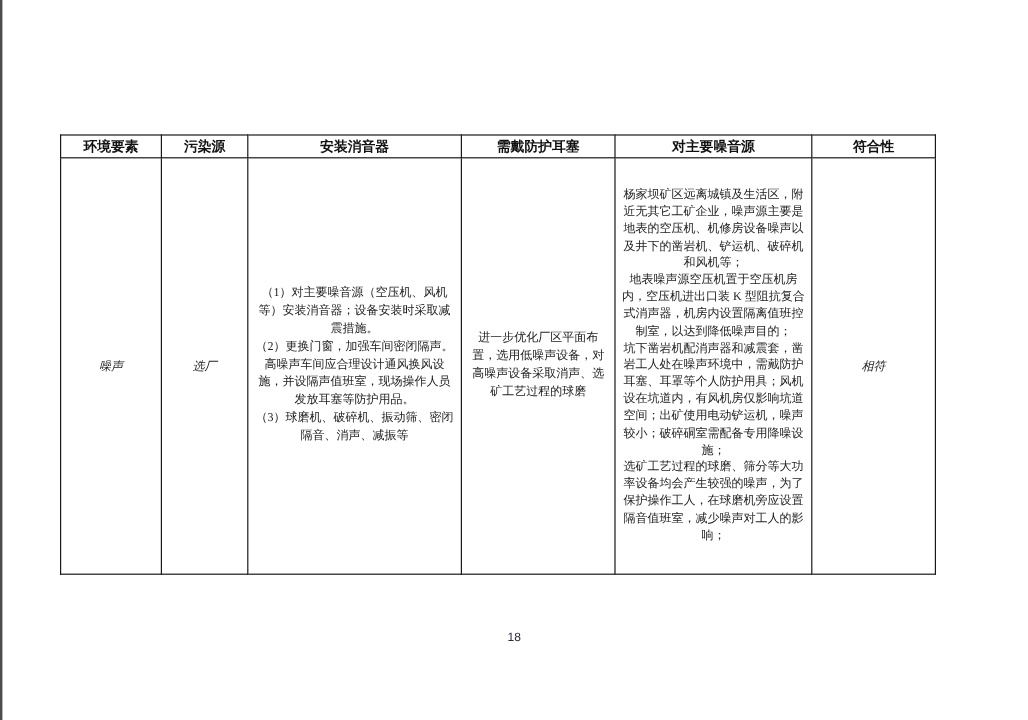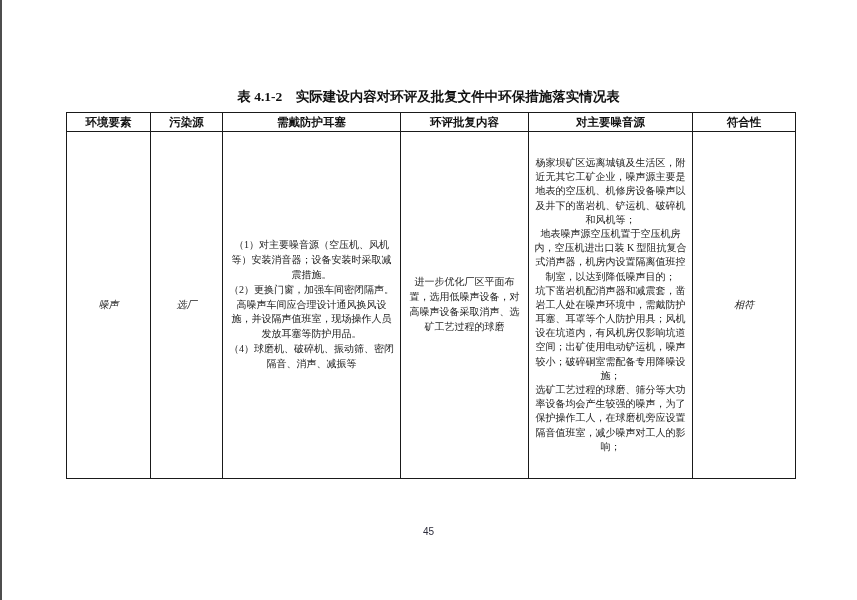--- a/index.html
+++ b/index.html
@@ -23,21 +23,21 @@
   }
   .doc-title {
     position: absolute; top: 88px; left: 0;
     width: 100%;
     text-align: center;
     font-size: 13.5px;
     font-weight: bold;
     color: #111;
   }
   table.measures-table {
-    position: absolute; top: 112px; left: 66px;
+    position: absolute; top: 112px; left: 50px;
     width: 729px;
     border-collapse: collapse;
     table-layout: fixed;
   }
   .measures-table th, .measures-table td {
     border: 1px solid #1a1a1a;
     text-align: center;
     vertical-align: middle;
   }
   .measures-table th {
@@ -74,52 +74,51 @@
     font-family: "Liberation Sans", "DejaVu Sans", sans-serif;
     color: #2b2b3a;
   }
 </style>
 </head>
 <body>
 
 <div class="page">
   <div class="left-edge-line"></div>
 
-  <div class="doc-title">表 4.1-2　实际建设内容对环评及批复文件中环保措施落实情况表</div>
 
   <table class="measures-table">
     <colgroup>
       <col style="width:84px">
       <col style="width:72px">
       <col style="width:178px">
       <col style="width:128px">
       <col style="width:164px">
       <col style="width:103px">
     </colgroup>
     <thead>
       <tr>
         <th>环境要素</th>
         <th>污染源</th>
+        <th>安装消音器</th>
         <th>需戴防护耳塞</th>
-        <th>环评批复内容</th>
         <th>对主要噪音源</th>
         <th>符合性</th>
       </tr>
     </thead>
     <tbody>
       <tr>
         <td class="cell-plain">噪声</td>
         <td class="cell-plain">选厂</td>
         <td class="cell-text">（1）对主要噪音源（空压机、风机等）安装消音器；设备安装时采取减震措施。
 （2）更换门窗，加强车间密闭隔声。高噪声车间应合理设计通风换风设施，并设隔声值班室，现场操作人员发放耳塞等防护用品。
-（4）球磨机、破碎机、振动筛、密闭隔音、消声、减振等</td>
+（3）球磨机、破碎机、振动筛、密闭隔音、消声、减振等</td>
         <td class="cell-text">进一步优化厂区平面布置，选用低噪声设备，对高噪声设备采取消声、选矿工艺过程的球磨</td>
         <td class="cell-actual">杨家坝矿区远离城镇及生活区，附近无其它工矿企业，噪声源主要是地表的空压机、机修房设备噪声以及井下的凿岩机、铲运机、破碎机和风机等；
 地表噪声源空压机置于空压机房内，空压机进出口装 K 型阻抗复合式消声器，机房内设置隔离值班控制室，以达到降低噪声目的；
 坑下凿岩机配消声器和减震套，凿岩工人处在噪声环境中，需戴防护耳塞、耳罩等个人防护用具；风机设在坑道内，有风机房仅影响坑道空间；出矿使用电动铲运机，噪声较小；破碎硐室需配备专用降噪设施；
 选矿工艺过程的球磨、筛分等大功率设备均会产生较强的噪声，为了保护操作工人，在球磨机旁应设置隔音值班室，减少噪声对工人的影响；</td>
         <td class="cell-plain">相符</td>
       </tr>
     </tbody>
   </table>
 
-  <div class="page-number">45</div>
+  <div class="page-number">18</div>
 </div>
 
 </body></html>

